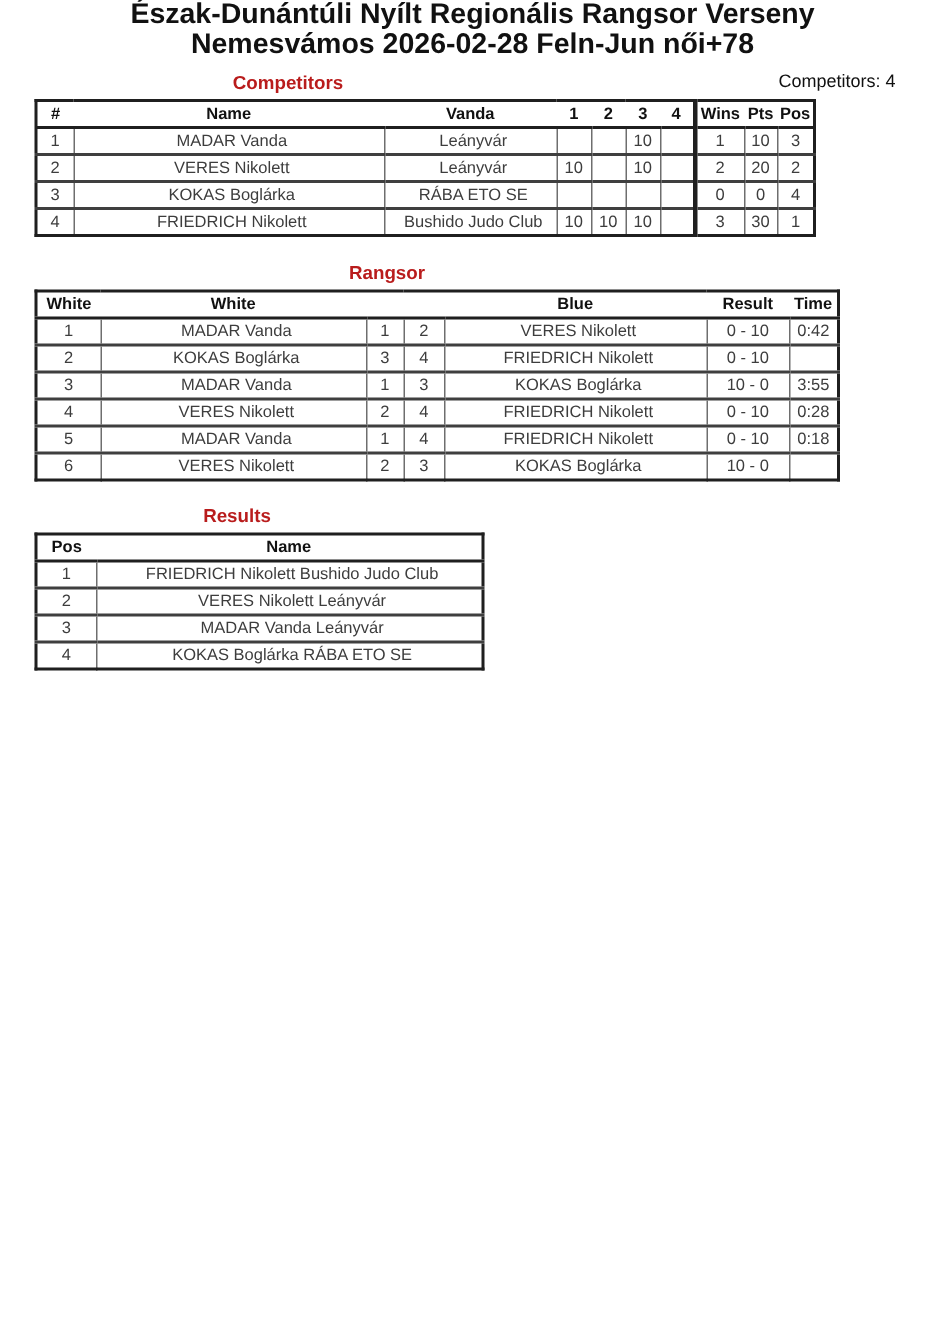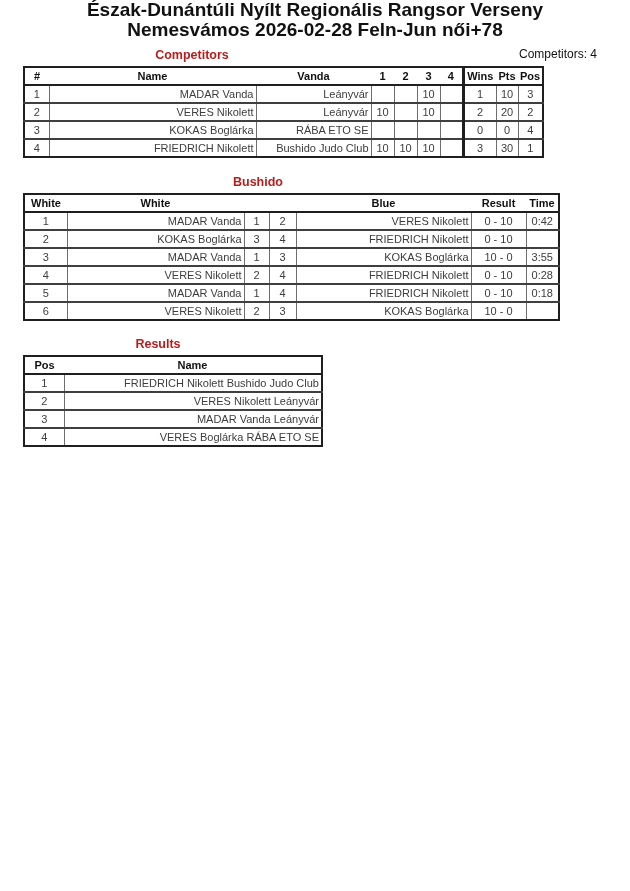--- a/index.html
+++ b/index.html
@@ -34,21 +34,21 @@
   .tbl th {
     border: none; border-bottom: 2px solid #1f1f1f;
     font-size: 11px; font-weight: bold; color: #111;
     height: 18px; padding: 0 2px; text-align: center; overflow: hidden; white-space: nowrap;
   }
   .tbl td {
     border: 1px solid #6e6e6e; border-top: 2px solid #3f3f3f;
     font-size: 11px; color: #3d3d3d;
     height: 18px; padding: 0 2px; text-align: center; overflow: hidden; white-space: nowrap;
   }
-  .tbl th.lft, .tbl td.lft { text-align: right; padding-left: 6px; }
+  .tbl th.lft, .tbl td.lft { text-align: center; padding-left: 6px; }
   .tbl th.thick, .tbl td.thick { border-left: 3px solid #1f1f1f; }
 
   .gap-sm { height: 4px; }
 </style>
 </head>
 <body>
 
 <div class="page">
 
   <div class="title">
@@ -133,21 +133,21 @@
       <td>10</td>
       <td></td>
       <td class="thick">3</td>
       <td>30</td>
       <td>1</td>
     </tr>
   </tbody>
     </table>
 
   <div class="heading-row" style="margin-top:16px;">
-    <span class="sec-heading" style="left:258px;">Bushido</span>
+    <span class="sec-heading" style="left:258px;">Rangsor</span>
   </div>
   <div class="gap-sm"></div>
 
   <table class="tbl">
     <colgroup>
       <col style="width:43px">
         <col style="width:177px">
         <col style="width:25px">
         <col style="width:27px">
       <col style="width:175px">
@@ -243,18 +243,18 @@
     <tr>
       <td>2</td>
       <td class="lft">VERES Nikolett Leányvár</td>
     </tr>
     <tr>
       <td>3</td>
       <td class="lft">MADAR Vanda Leányvár</td>
     </tr>
     <tr>
       <td>4</td>
-      <td class="lft">VERES Boglárka RÁBA ETO SE</td>
+      <td class="lft">KOKAS Boglárka RÁBA ETO SE</td>
     </tr>
   </tbody>
     </table>
 
 </div>
 
 </body></html>

